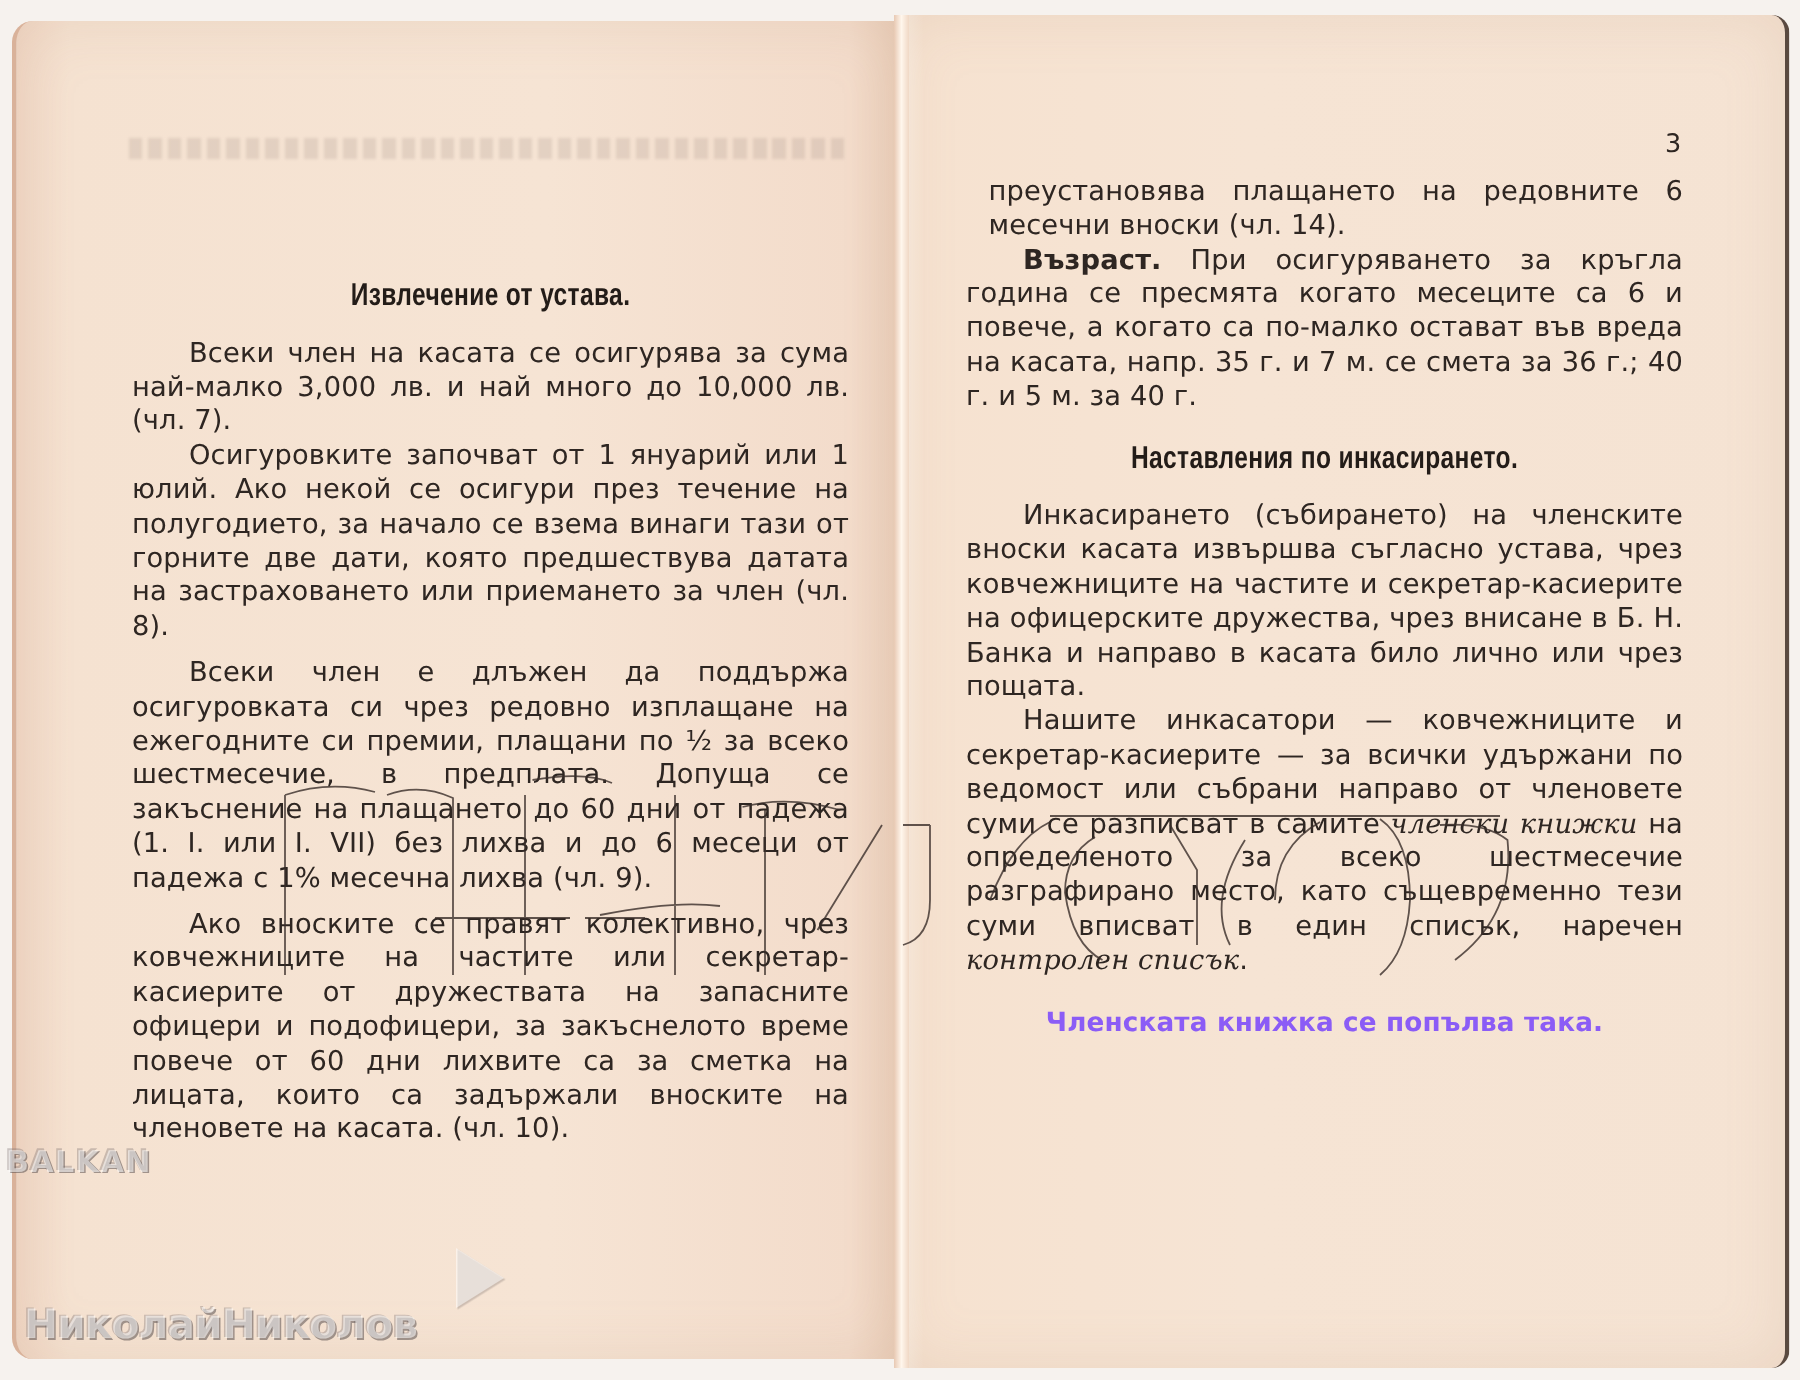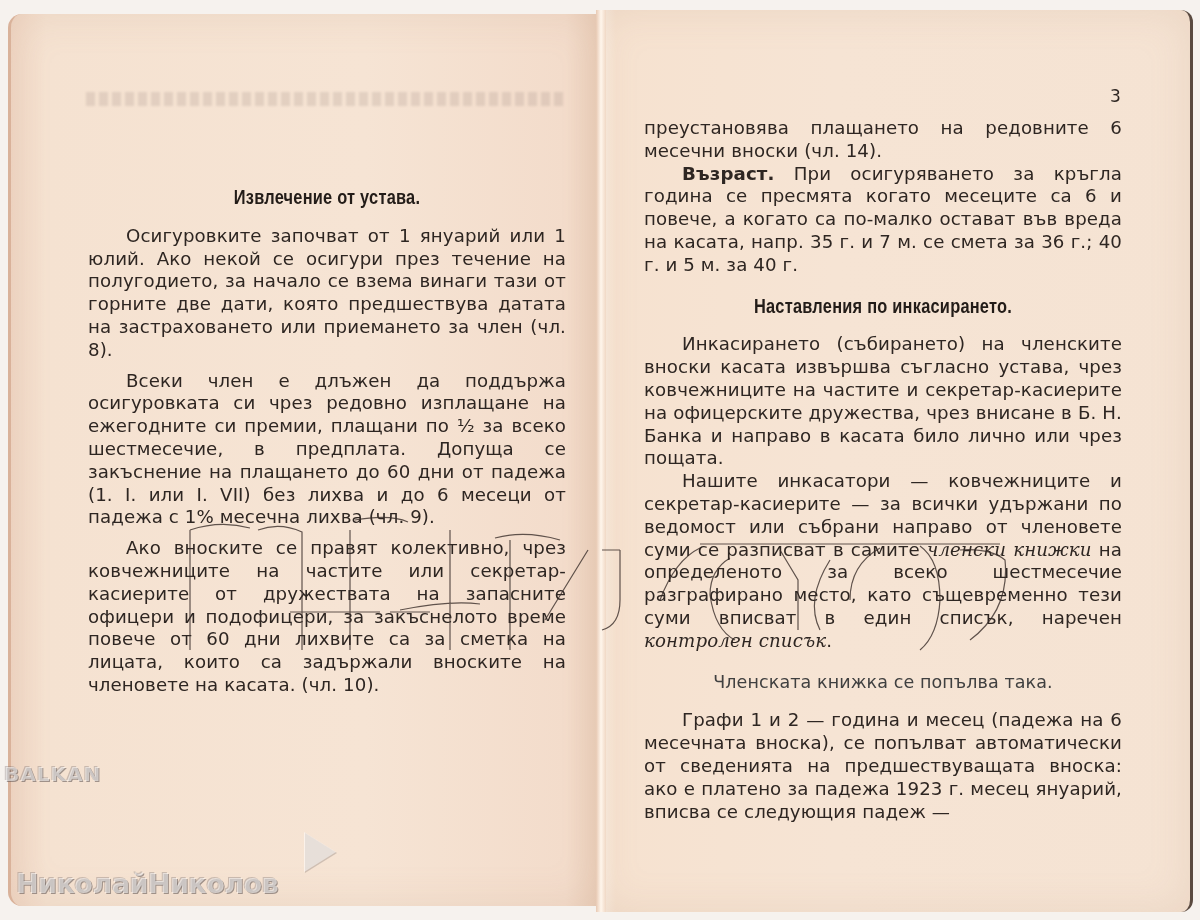--- a/index.html
+++ b/index.html
@@ -63,32 +63,32 @@
     font-weight: bold;
     font-size: 21px;
     text-align: center;
     transform: scaleX(0.78);
     letter-spacing: 0.3px;
     color: #231c18;
     margin: 0;
   }
   .subheading {
     font-family: "DejaVu Sans", sans-serif;
-    font-weight: normal;
+    font-weight: bold;
     font-size: 17.5px;
     text-align: center;
-    color: #404040;
+    color: #8b5cf6;
     margin: 0;
   }
   p {
     margin: 0;
     text-align: justify;
     text-indent: 38px;
   }
-  p.noindent { text-indent: 0; }
+  p.noindent { text-indent: 0; margin-left: 15px; }
   .lead { font-weight: bold; margin-top: 32px; }
   em { font-style: italic; font-family: "DejaVu Serif", serif; }
   .page-number {
     position: absolute;
     left: 1110px;
     top: 86px;
     font-family: "DejaVu Sans", sans-serif;
     font-size: 17px;
     color: #2e2622;
   }
@@ -139,40 +139,40 @@
   <div class="page page-right"></div>
   <div class="gutter"></div>
 
   <div class="showthrough"></div>
 
   <div class="page-number">3</div>
 
   <div class="col col-left">
     <h2 class="heading">Извлечение от устава.</h2>
     <div class="gap-md"></div>
+    <p>Всеки член на касата се осигурява за сума най-малко 3,000 лв. и най много до 10,000 лв. (чл. 7).</p>
     <p>Осигуровките започват от 1 януарий или 1 юлий. Ако некой се осигури през течение на полугодието, за начало се взема винаги тази от горните две дати, която предшествува датата на застраховането или приемането за член (чл. 8).</p>
     <div class="gap-sm"></div>
     <p>Всеки член е длъжен да поддържа осигуровката си чрез редовно изплащане на ежегодните си премии, плащани по ½ за всеко шестмесечие, в предплата. Допуща се закъснение на плащането до 60 дни от падежа (1. I. или I. VII) без лихва и до 6 месеци от падежа с 1% месечна лихва (чл. 9).</p>
     <div class="gap-sm"></div>
     <p>Ако вноските се правят колективно, чрез ковчежниците на частите или секретар-касиерите от дружествата на запасните офицери и подофицери, за закъснелото време повече от 60 дни лихвите са за сметка на лицата, които са задържали вноските на членовете на касата. (чл. 10).</p>
     <div class="gap-sm"></div>
   </div>
 
   <div class="col col-right">
     <p class="noindent">преустановява плащането на редовните 6 месечни вноски (чл. 14).</p>
     <p><span class="lead">Възраст.</span><span> При осигуряването за кръгла година се пресмята когато месеците са 6 и повече, а когато са по-малко остават във вреда на касата, напр. 35 г. и 7 м. се смета за 36 г.; 40 г. и 5 м. за 40 г.</span></p>
     <div class="gap-lg"></div>
     <h2 class="heading">Наставления по инкасирането.</h2>
     <div class="gap-md"></div>
     <p>Инкасирането (събирането) на членските вноски касата извършва съгласно устава, чрез ковчежниците на частите и секретар-касиерите на офицерските дружества, чрез внисане в Б. Н. Банка и направо в касата било лично или чрез пощата.</p>
     <p><span>Нашите инкасатори — ковчежниците и секретар-касиерите — за всички удържани по ведомост или събрани направо от членовете суми се разписват в самите </span><em>членски книжки</em><span> на определеното за всеко шестмесечие разграфирано место, като същевременно тези суми вписват в един списък, наречен </span><em>контролен списък</em><span>.</span></p>
     <div class="gap-lg"></div>
     <h3 class="subheading">Членската книжка се попълва така.</h3>
     <div class="gap-md"></div>
-    <p>Графи 1 и 2 — година и месец (падежа на 6 месечната вноска), се попълват автоматически от сведенията на предшествуващата вноска: ако е платено за падежа 1923 г. месец януарий, вписва се следующия падеж —</p>
   </div>
 
   <svg class="signature" style="left:150px;top:500px;" width="440" height="150" viewBox="0 0 440 150">
     <g fill="none" stroke="#3a2e2a" stroke-width="1.2" opacity="0.8">
       <path d="M40 30 Q70 20 100 28 M40 30 L40 150"></path>
       <path d="M108 30 Q130 22 152 32 L152 150"></path>
       <path d="M200 30 L200 150 M205 20 Q240 14 258 22"></path>
       <path d="M250 110 Q300 100 330 104 M300 30 L300 150"></path>
       <path d="M345 38 Q375 30 410 40 M360 40 L360 150 M438 50 L395 120"></path>
       <path d="M140 112 L230 112 M240 112 L280 112"></path>

